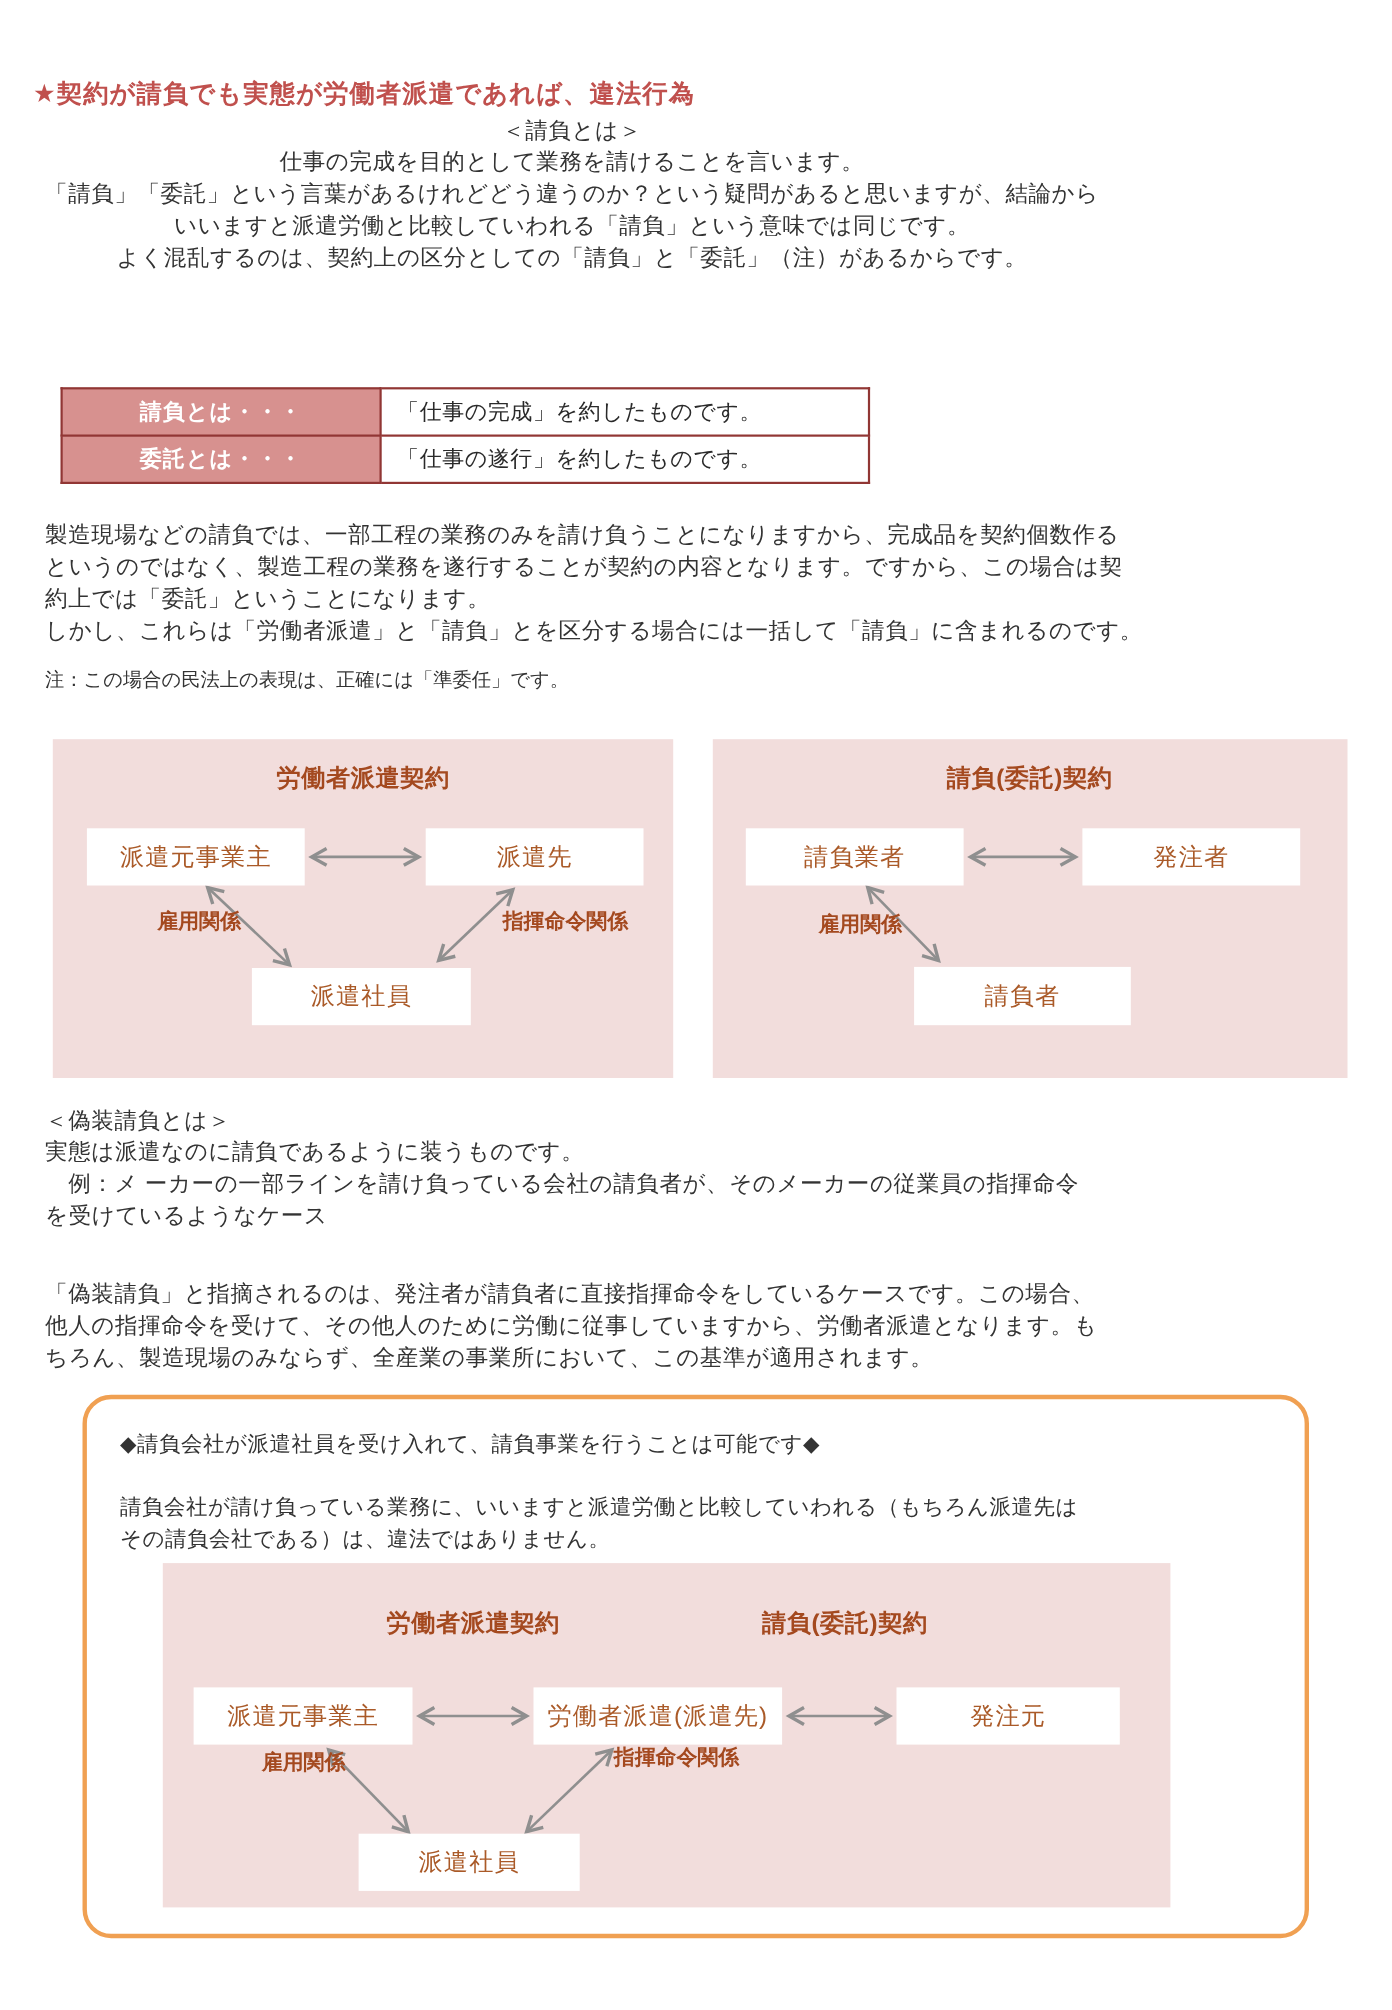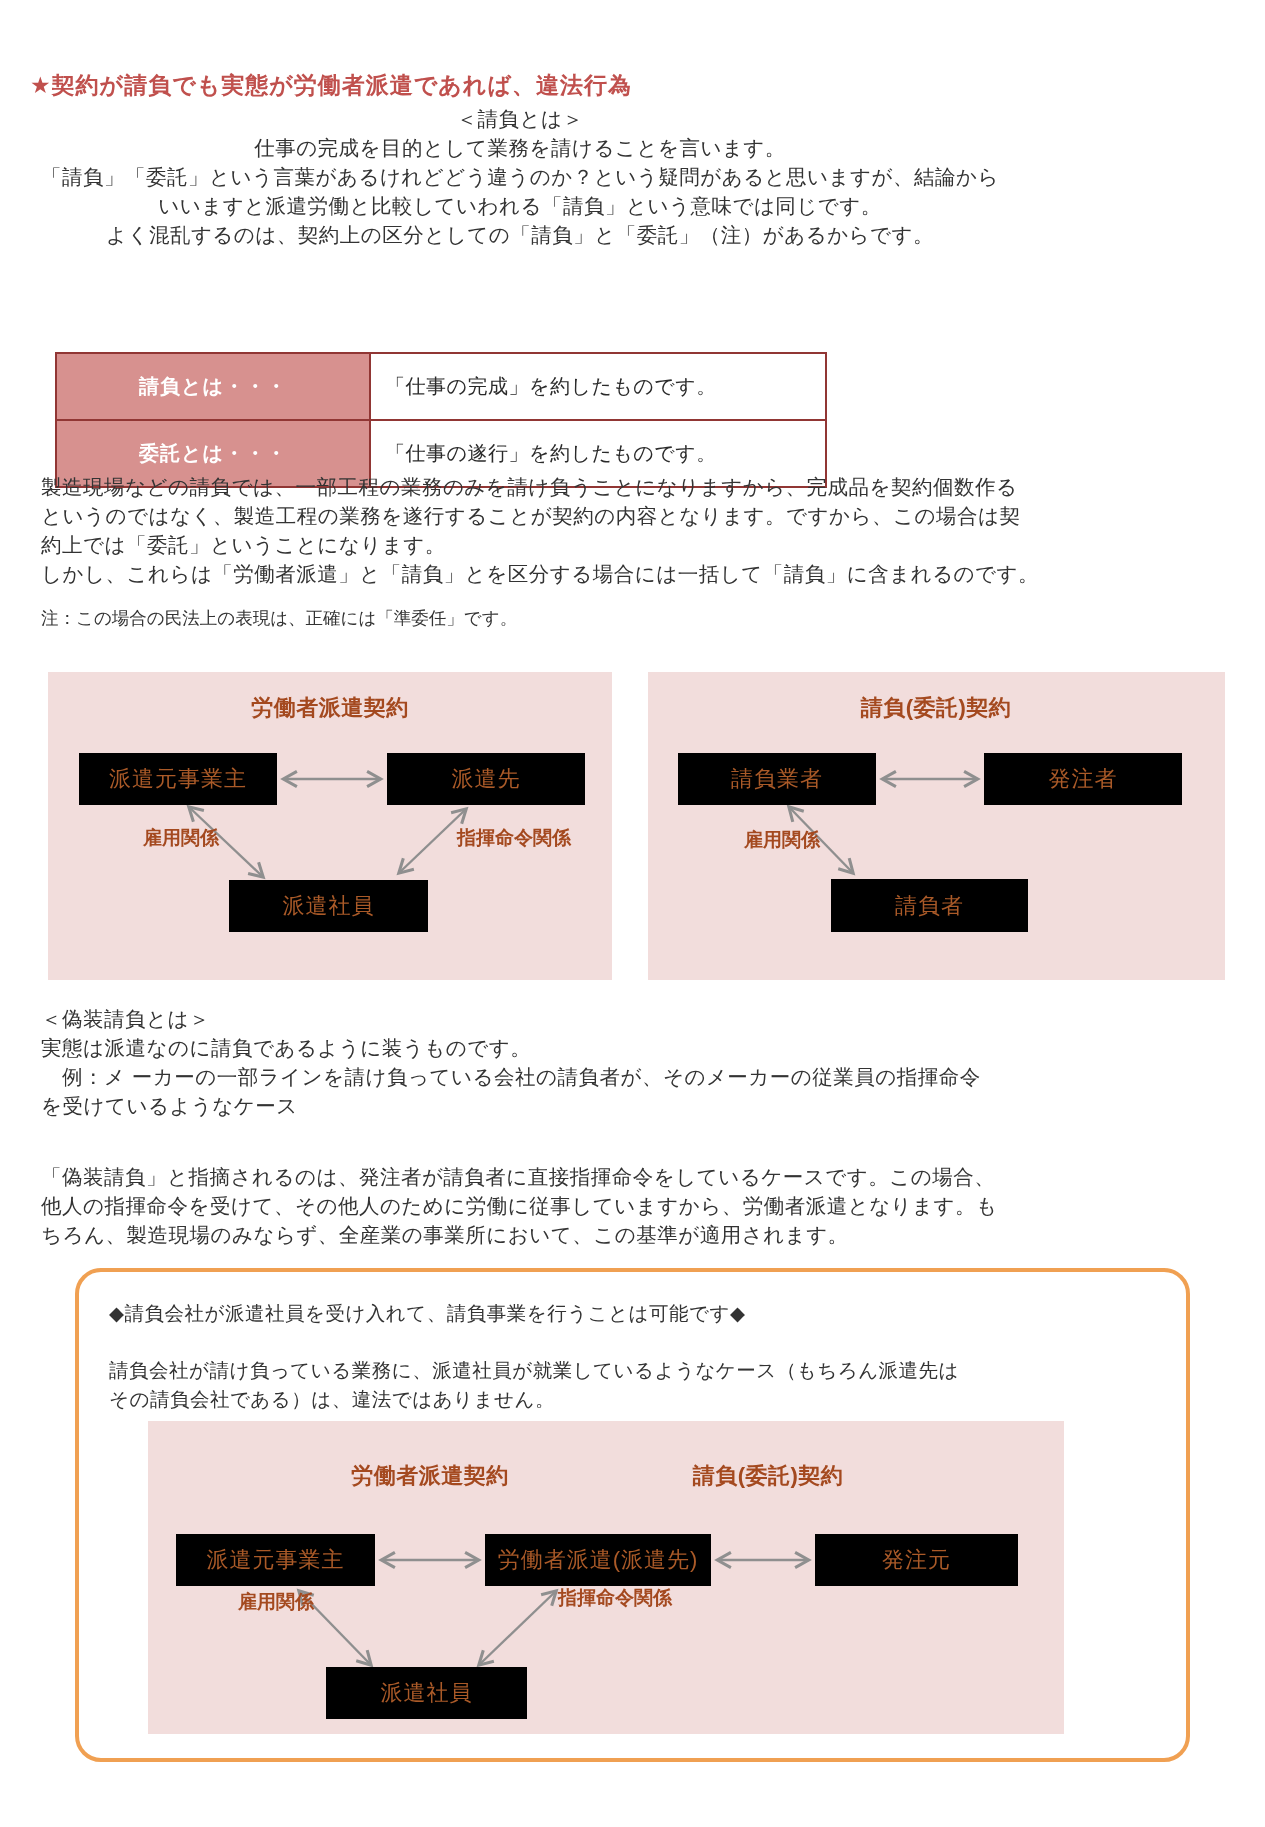--- a/index.html
+++ b/index.html
@@ -6,27 +6,27 @@
   .page{
     position:relative;width:1265px;height:1827px;background:#ffffff;overflow:hidden;
     font-family:"Liberation Sans","DejaVu Sans",sans-serif;color:#333;
   }
   .abs{position:absolute;}
   .doc-title{font-size:23px;font-weight:bold;color:#c0504d;white-space:nowrap;letter-spacing:1px;}
   .body-text{font-size:20.5px;line-height:29px;color:#333;letter-spacing:0.5px;white-space:nowrap;}
   .body-text .note{font-size:17.5px;letter-spacing:0;}
   
   .def-table{position:absolute;border-collapse:collapse;}
-  .def-table td{border:2px solid #913634;height:41px;padding:12px;}
+  .def-table td{border:2px solid #913634;height:41px;padding:0;}
   .def-table .term{width:288px;background:#d7918f;color:#ffffff;font-weight:bold;font-size:20px;text-align:center;letter-spacing:1px;}
   .def-table .desc{width:428px;background:#ffffff;color:#2a2a2a;font-size:20px;padding-left:14px;letter-spacing:0.5px;}
   
   .pinkbox{position:absolute;background:#f2dddc;}
   .d-title{position:absolute;font-weight:bold;color:#a4491f;font-size:22px;white-space:nowrap;transform:translateX(-50%);letter-spacing:0.5px;}
-  .gold{position:absolute;background:#000000;color:#aa5a28;font-size:22px;display:flex;align-items:center;justify-content:center;white-space:nowrap;letter-spacing:1px;}
+  .gold{position:absolute;background:#ffffff;color:#aa5a28;font-size:22px;display:flex;align-items:center;justify-content:center;white-space:nowrap;letter-spacing:1px;}
   .d-label{position:absolute;font-weight:bold;color:#a4491f;font-size:19px;white-space:nowrap;margin-left:12px;}
   .arrow-svg{position:absolute;left:0;top:0;}
   
   .callout{position:absolute;background:#fff;border:4px solid #f0a052;border-radius:26px;box-sizing:border-box;}
   .co-text{font-size:19.5px;line-height:29px;color:#333;white-space:nowrap;letter-spacing:0.5px;}
 </style>
 </head>
 <body>
 
 <div class="page">
@@ -106,21 +106,21 @@
   </div>
   <div class="abs body-text" style="left:41px;top:1162px;">
     <div>「偽装請負」と指摘されるのは、発注者が請負者に直接指揮命令をしているケースです。この場合、</div>
     <div>他人の指揮命令を受けて、その他人のために労働に従事していますから、労働者派遣となります。も</div>
     <div>ちろん、製造現場のみならず、全産業の事業所において、この基準が適用されます。</div>
   </div>
 
   <div class="callout" style="left:75px;top:1268px;width:1115px;height:494px;">
     <div class="abs co-text" style="left:30px;top:27px;">◆請負会社が派遣社員を受け入れて、請負事業を行うことは可能です◆</div>
     <div class="abs co-text" style="left:30px;top:84px;">
-      <div>請負会社が請け負っている業務に、派遣社員が就業しているようなケース（もちろん派遣先は</div>
+      <div>請負会社が請け負っている業務に、いいますと派遣労働と比較していわれる（もちろん派遣先は</div>
       <div>その請負会社である）は、違法ではありません。</div>
     </div>
 
     <div class="pinkbox" style="left:69px;top:149px;width:916px;height:313px;">
       <svg class="arrow-svg" width="916" height="313">
         <defs>
           <marker id="ah3" viewBox="0 0 12 12" refX="9" refY="6" markerWidth="8.5" markerHeight="8.5" orient="auto-start-reverse">
             <path d="M2,1.5 L10,6 L2,10.5" fill="none" stroke="#8f8f8f" stroke-width="1.8"></path>
           </marker>
         </defs>

